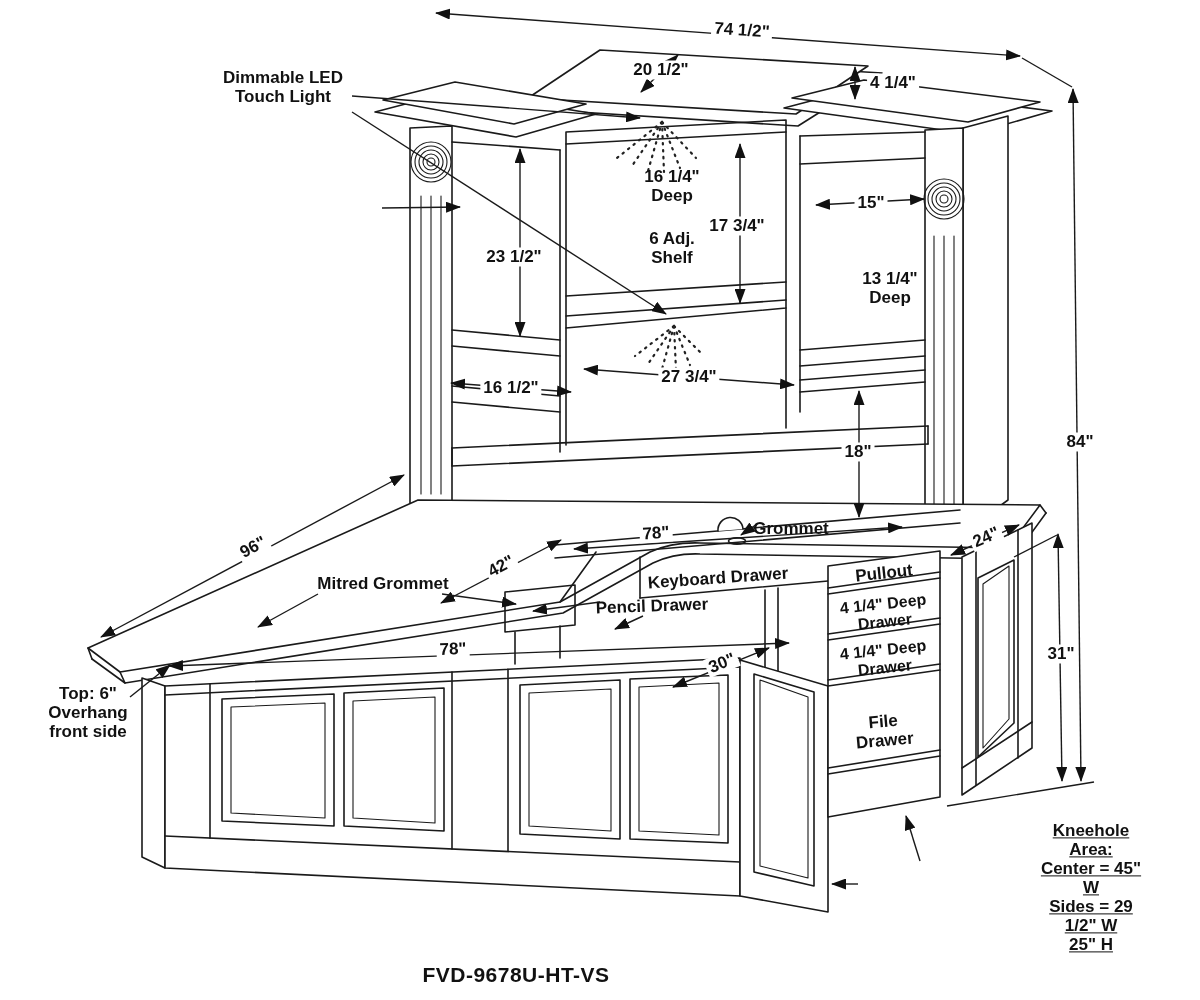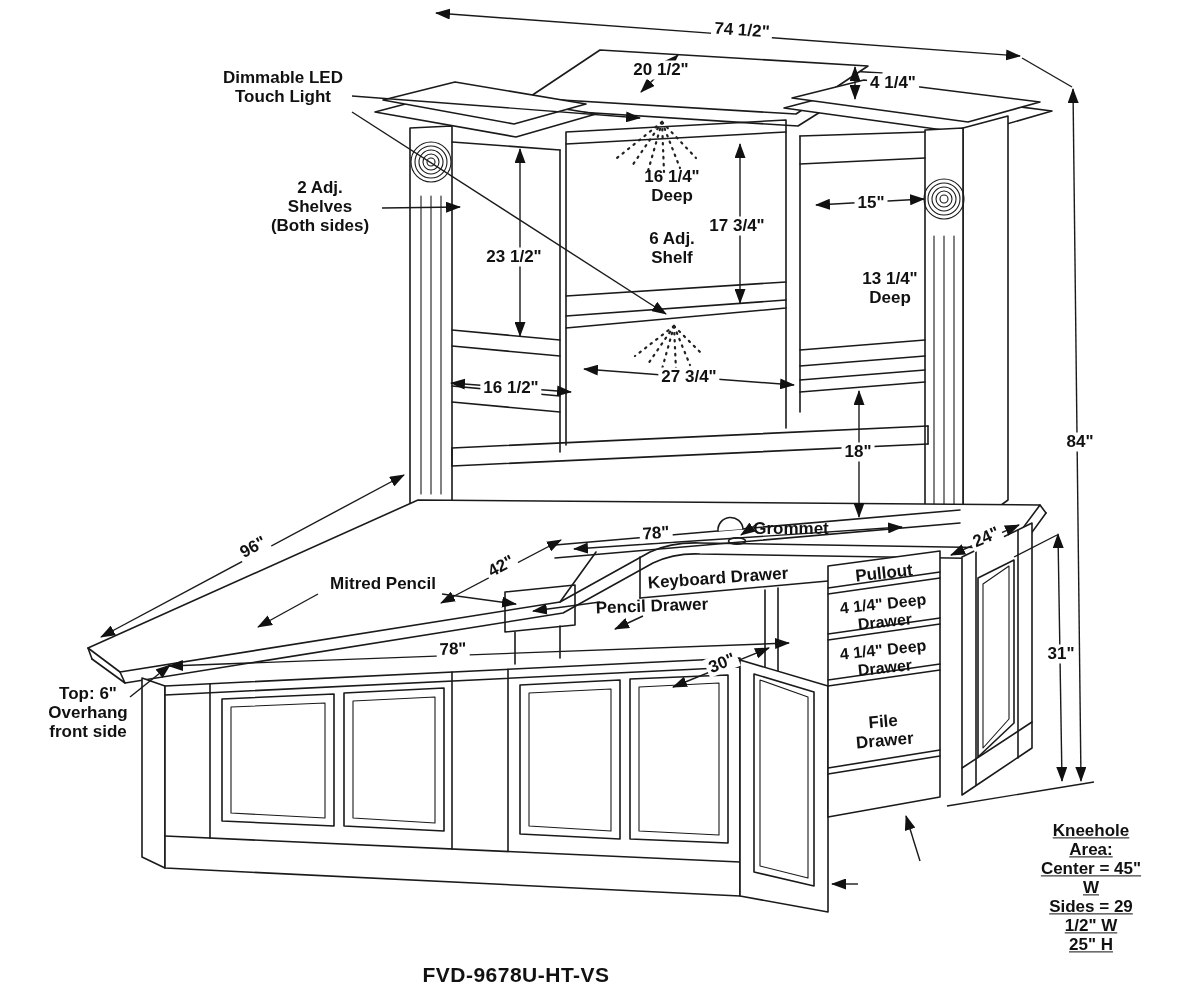--- a/index.html
+++ b/index.html
@@ -244,31 +244,28 @@
   <div class="lbl dim" style="left:514px;top:257px;">23 1/2"</div>
   <div class="lbl dim" style="left:871px;top:203px;">15"</div>
   <div class="lbl" style="left:890px;top:288px;">13 1/4"
 Deep</div>
   <div class="lbl dim" style="left:511px;top:388px;">16 1/2"</div>
   <div class="lbl dim" style="left:689px;top:377px;">27 3/4"</div>
   <div class="lbl dim" style="left:858px;top:452px;">18"</div>
   <div class="lbl dim" style="left:1080px;top:442px;">84"</div>
   <div class="lbl" style="left:283px;top:87px;">Dimmable LED
 Touch Light</div>
-  <div class="lbl" style="left:320px;top:207px;">2 Adj.
-Shelves
-(Both sides)</div>
   <div class="lbl dim" style="left:253px;top:547px;transform:translate(-50%,-50%) rotate(-28deg);">96"</div>
   <div class="lbl dim" style="left:501px;top:566px;transform:translate(-50%,-50%) rotate(-28deg);">42"</div>
   <div class="lbl dim" style="left:656px;top:533px;transform:translate(-50%,-50%) rotate(-4deg);">78"</div>
   <div class="lbl dim" style="left:986px;top:537px;transform:translate(-50%,-50%) rotate(-24deg);">24"</div>
   <div class="lbl dim" style="left:1061px;top:654px;">31"</div>
   <div class="lbl dim" style="left:453px;top:649px;transform:translate(-50%,-50%) rotate(-2deg);">78"</div>
   <div class="lbl dim" style="left:722px;top:663px;transform:translate(-50%,-50%) rotate(-22deg);">30"</div>
-  <div class="lbl" style="left:383px;top:584px;">Mitred Pencil</div>
+  <div class="lbl" style="left:383px;top:584px;">Mitred Grommet</div>
   <div class="lbl" style="left:791px;top:529px;">Grommet</div>
   <div class="lbl" style="left:718px;top:578px;transform:translate(-50%,-50%) rotate(-4deg);">Keyboard Drawer</div>
   <div class="lbl" style="left:652px;top:606px;transform:translate(-50%,-50%) rotate(-2deg);">Pencil Drawer</div>
   <div class="lbl" style="left:884px;top:573px;transform:translate(-50%,-50%) rotate(-6deg);">Pullout</div>
   <div class="lbl" style="left:884px;top:613px;font-size:16px;transform:translate(-50%,-50%) rotate(-6deg);">4 1/4" Deep
 Drawer</div>
   <div class="lbl" style="left:884px;top:659px;font-size:16px;transform:translate(-50%,-50%) rotate(-6deg);">4 1/4" Deep
 Drawer</div>
   <div class="lbl" style="left:884px;top:731px;transform:translate(-50%,-50%) rotate(-5deg);">File
 Drawer</div>

